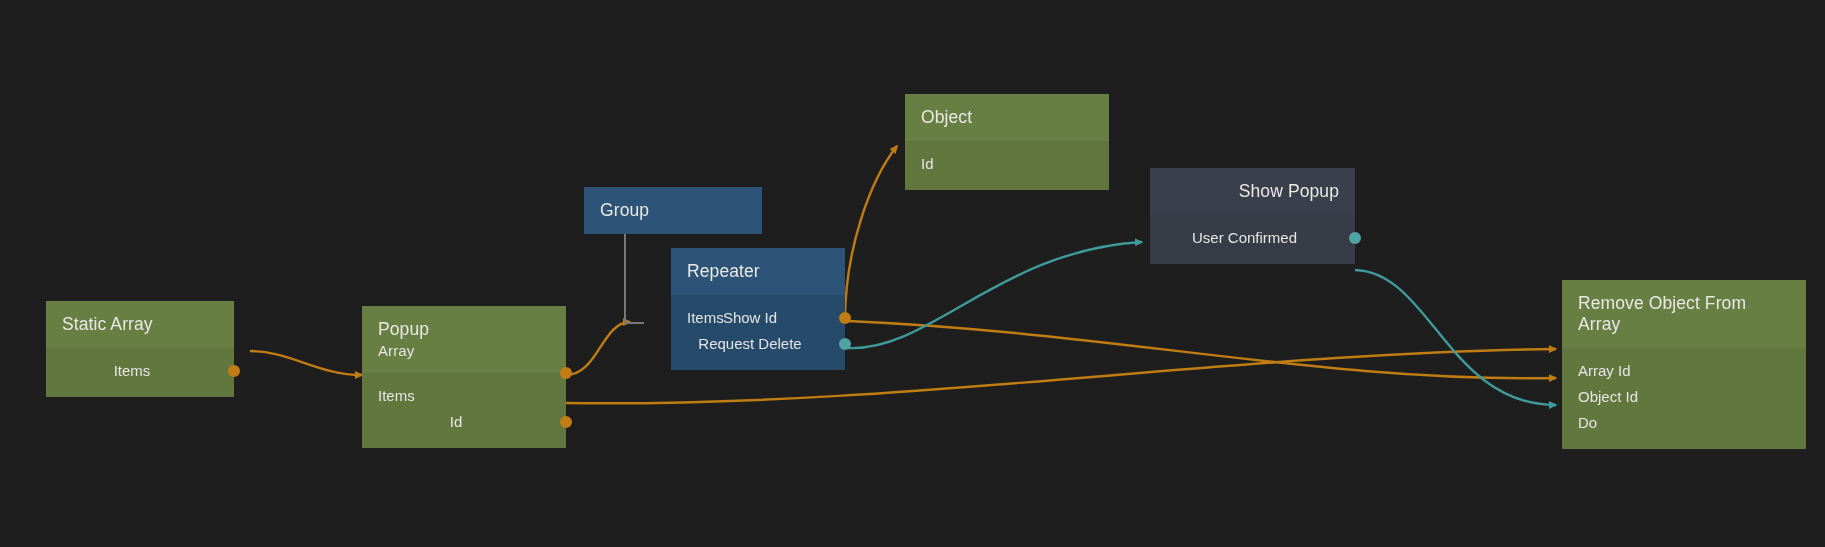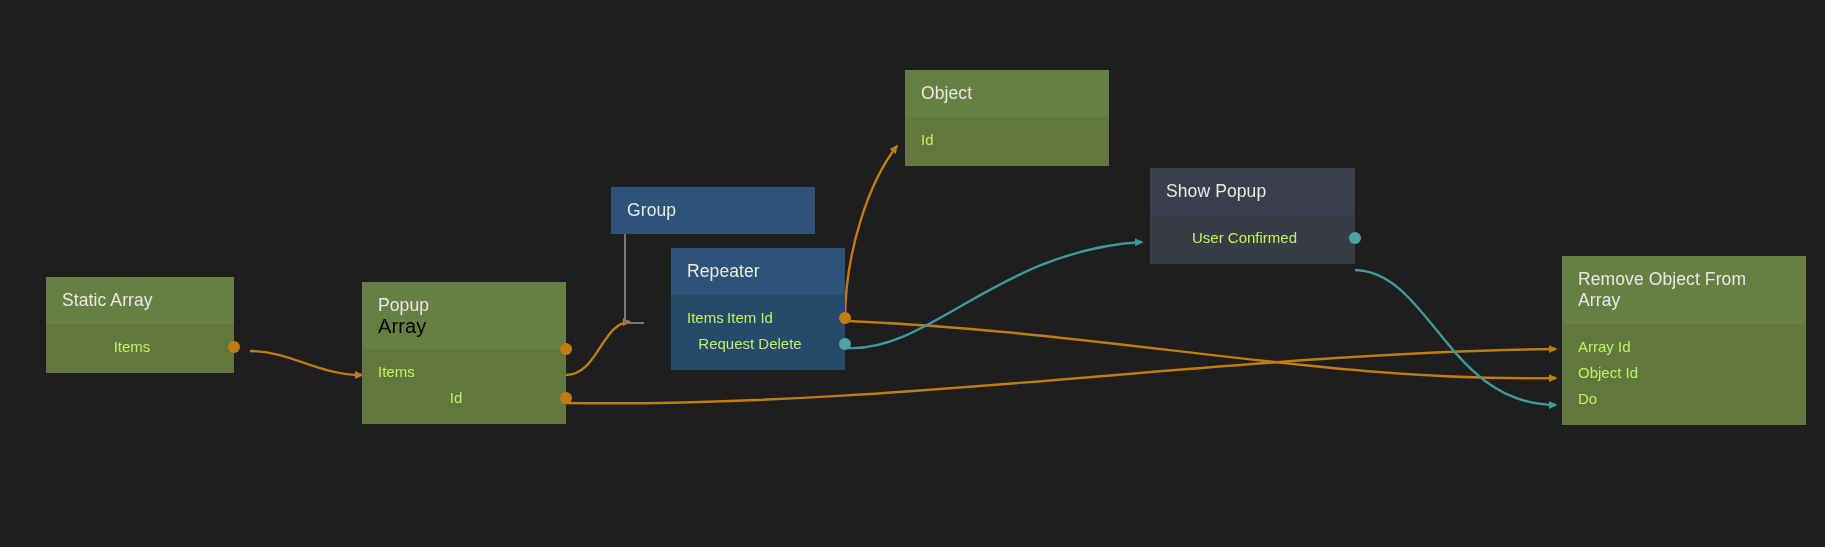--- a/index.html
+++ b/index.html
@@ -29,54 +29,54 @@
   .node-header {
     box-sizing: border-box;
     padding: 13px 16px 13px 16px;
     color: #e8e8e4;
     font-size: 17.5px;
     line-height: 21px;
     letter-spacing: 0.1px;
   }
   .node-subtitle {
     display: block;
-    color: #000000;
-    font-size: 20px;
+    color: #e5e5e5;
+    font-size: 15px;
     line-height: 19px;
     margin-top: 1px;
   }
   .node-body {
     box-sizing: border-box;
     padding: 10px 0 13px 0;
     position: relative;
   }
   .port-row {
     position: relative;
     height: 26px;
     line-height: 26px;
     font-size: 15px;
-    color: #bef264;
+    color: #e5e5e5;
     white-space: nowrap;
   }
   .port-row.in {
     text-align: left;
     padding-left: 16px;
   }
   .port-row.out {
     text-align: center;
     padding-right: 16px;
   }
   
-  .n-green .node-header { background: #687f43; }
+  .n-green .node-header { background: #687f43; margin-top: 24px; }
   .n-green .node-body   { background: #62773e; }
   
   .n-blue .node-header  { background: #2d5478; }
   .n-blue .node-body    { background: #254a6a; }
   
-  .n-dark .node-header  { background: #3b3f4c; }
+  .n-dark .node-header  { background: #3b3f4c; text-align: right; }
   .n-dark .node-body    { background: #383c47; }
 
   .group-connector {
     position: absolute;
     border-left: 2px solid #76787a;
     border-bottom: 2px solid #76787a;
     pointer-events: none;
   }
 </style>
 </head>
@@ -139,34 +139,34 @@
         <svg width="14" height="14" style="position:absolute;right:-7px;top:6px;">
           <circle cx="7" cy="7" r="6" fill="#c07d14"></circle>
         </svg>
       </div>
       <svg width="14" height="14" style="position:absolute;right:-7px;top:-7px;">
         <circle cx="7" cy="7" r="6" fill="#c07d14"></circle>
       </svg>
     </div>
   </div>
 
-  <div class="node n-blue" style="left:611px; top:187px; width:204px;">
+  <div class="node n-blue" style="left:584px; top:187px; width:178px;">
     <div class="node-header">
       <span>Group</span>
     </div>
   </div>
 
   <div class="node n-blue" style="left:637px; top:248px; width:208px;padding-left:34px;">
     <div class="node-header">
       <span>Repeater</span>
     </div>
     <div class="node-body">
       <div class="port-row out">
         <span style="position:absolute;left:16px;">Items</span>
-        <span>Item Id</span>
+        <span>Show Id</span>
         <svg width="14" height="14" style="position:absolute;right:-7px;top:6px;">
           <circle cx="7" cy="7" r="6" fill="#c07d14"></circle>
         </svg>
       </div>
       <div class="port-row out">
         <span>Request Delete</span>
         <svg width="14" height="14" style="position:absolute;right:-7px;top:6px;">
           <circle cx="7" cy="7" r="6" fill="#4fa3a3"></circle>
         </svg>
       </div>

